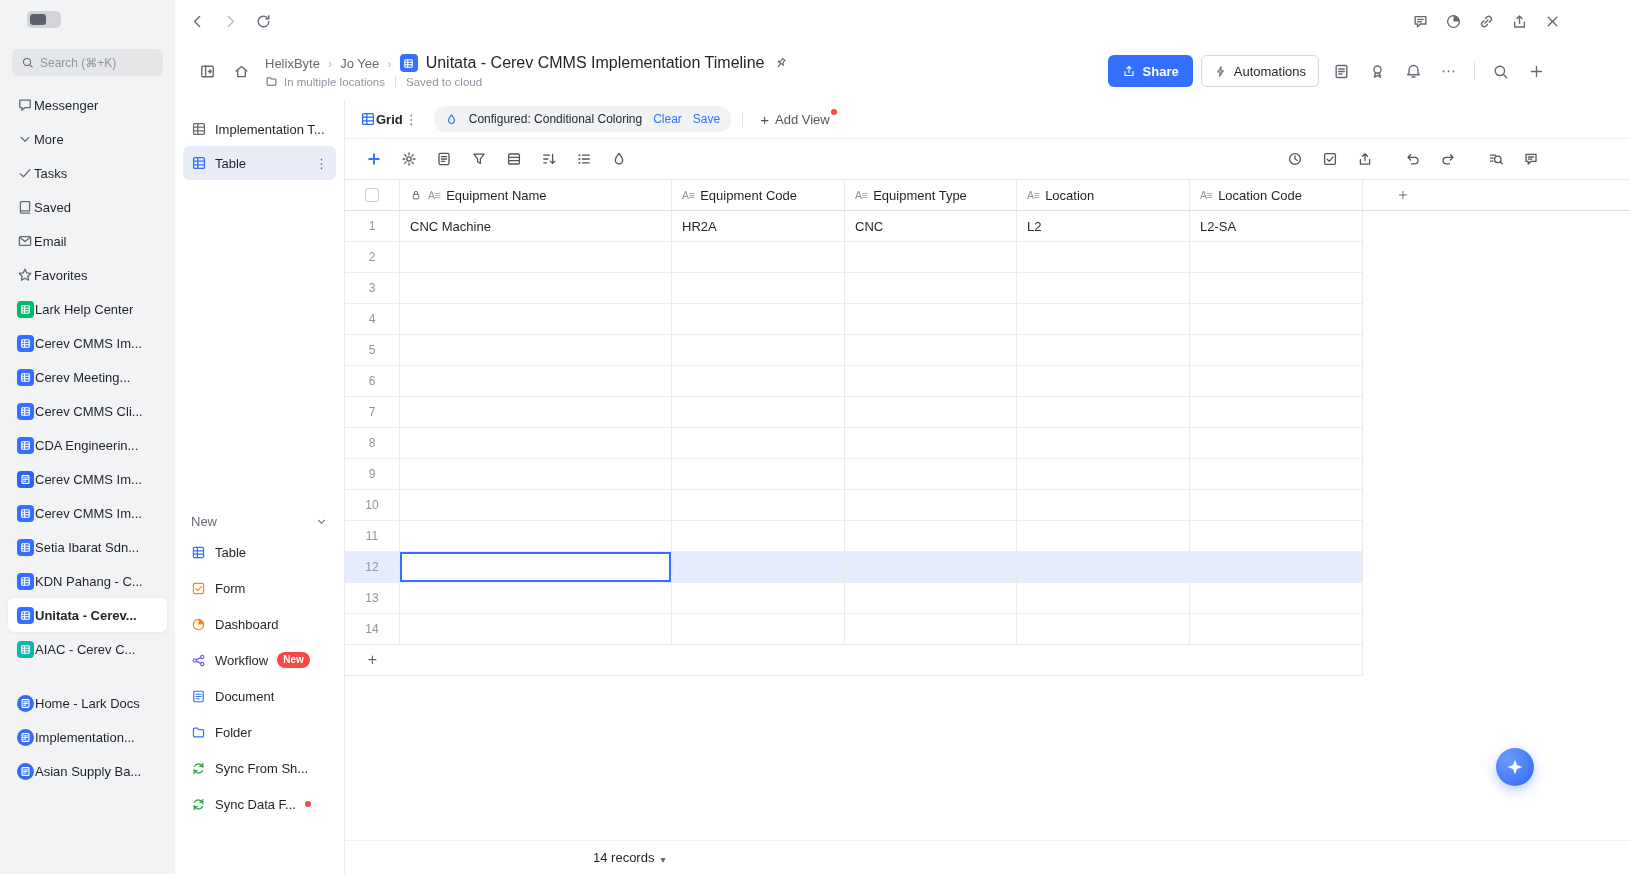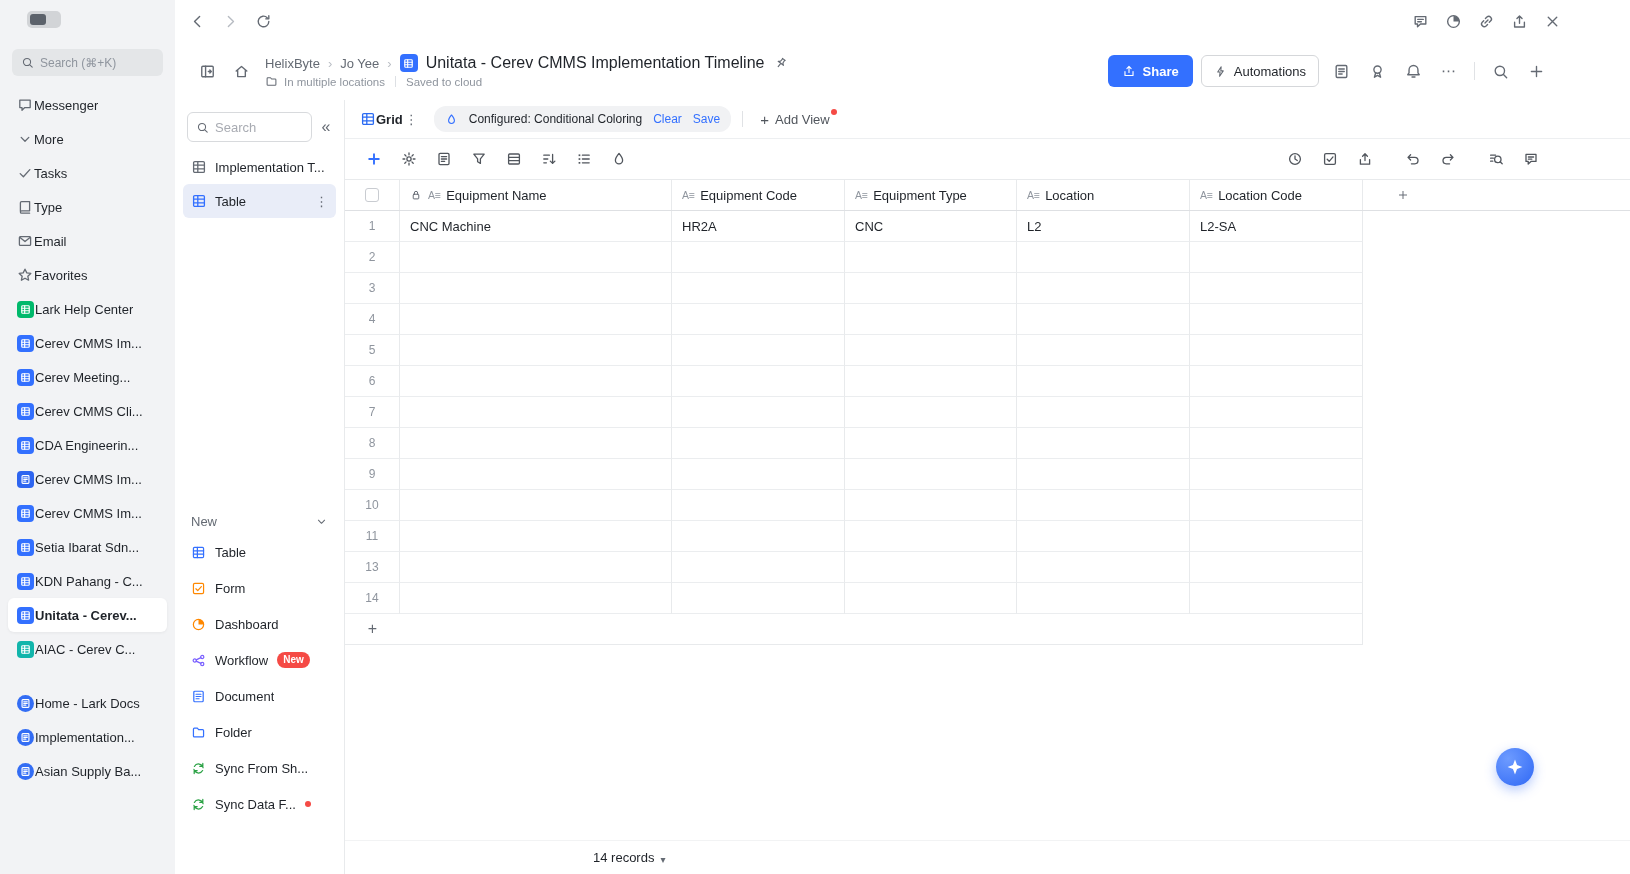--- a/index.html
+++ b/index.html
@@ -172,21 +172,21 @@
             </svg>
           </span>
           <span class="lbl">Tasks</span>
         </div>
         <div class="snav">
           <span class="icon">
             <svg viewBox="0 0 16 16">
               <path d="M3.4 12.2V3.8a1.2 1.2 0 0 1 1.2-1.2h8v9.2h-8a1.2 1.2 0 0 0 0 2.4h8"></path>
             </svg>
           </span>
-          <span class="lbl">Type</span>
+          <span class="lbl">Saved</span>
         </div>
         <div class="snav">
           <span class="icon">
             <svg viewBox="0 0 16 16">
               <rect x="2.4" y="3.6" width="11.2" height="8.8" rx="1"></rect>
               <path d="M3 4.4L8 8.6l5-4.2"></path>
             </svg>
           </span>
           <span class="lbl">Email</span>
         </div>
@@ -468,32 +468,20 @@
             <svg viewBox="0 0 16 16">
               <path d="M8 3.2v9.6M3.2 8h9.6"></path>
             </svg>
           </span>
       </div>
     </div>
 
     <div class="content">
 
       <aside class="tpanel">
-        <div class="tp-searchrow">
-          <div class="tp-search">
-            <span class="icon sm">
-                <svg viewBox="0 0 16 16">
-                  <circle cx="7.4" cy="7.4" r="4.4"></circle>
-                  <path d="M10.8 10.8L13.8 13.8"></path>
-                </svg>
-              </span>
-            <span class="ph">Search</span>
-          </div>
-          <span class="tp-collapse">«</span>
-        </div>
         <div class="tp-list" id="tpList">
             <div class="tpl-item">
               <span class="icon" style="color: rgb(100, 106, 115);">
                 <svg viewBox="0 0 16 16">
                   <rect x="2.6" y="2.6" width="10.8" height="10.8" rx="1.2"></rect>
                   <path d="M2.6 6.2h10.8M2.6 9.8h10.8M6.8 2.6v10.8"></path>
                 </svg>
               </span>
               <span class="lbl">Implementation T...</span>
             </div>
@@ -834,20 +822,28 @@
                 <div class="ncell">10</div>
                 <div class="gcell" style="width: 272px; flex: 0 0 272px;"></div>
                 <div class="gcell" style="width: 173px; flex: 0 0 173px;"></div>
                 <div class="gcell" style="width: 172px; flex: 0 0 172px;"></div>
                 <div class="gcell" style="width: 173px; flex: 0 0 173px;"></div>
                 <div class="gcell" style="width: 173px; flex: 0 0 173px;"></div>
               </div>
               <div class="grow">
                 <div class="ncell">11</div>
                 <div class="gcell" style="width: 272px; flex: 0 0 272px;"></div>
+                <div class="gcell" style="width: 173px; flex: 0 0 173px;"></div>
+                <div class="gcell" style="width: 172px; flex: 0 0 172px;"></div>
+                <div class="gcell" style="width: 173px; flex: 0 0 173px;"></div>
+                <div class="gcell" style="width: 173px; flex: 0 0 173px;"></div>
+              </div>
+              <div class="grow selected">
+                <div class="ncell">12</div>
+                <div class="gcell selcell" style="width: 272px; flex: 0 0 272px;"></div>
                 <div class="gcell" style="width: 173px; flex: 0 0 173px;"></div>
                 <div class="gcell" style="width: 172px; flex: 0 0 172px;"></div>
                 <div class="gcell" style="width: 173px; flex: 0 0 173px;"></div>
                 <div class="gcell" style="width: 173px; flex: 0 0 173px;"></div>
               </div>
               <div class="grow">
                 <div class="ncell">13</div>
                 <div class="gcell" style="width: 272px; flex: 0 0 272px;"></div>
                 <div class="gcell" style="width: 173px; flex: 0 0 173px;"></div>
                 <div class="gcell" style="width: 172px; flex: 0 0 172px;"></div>

